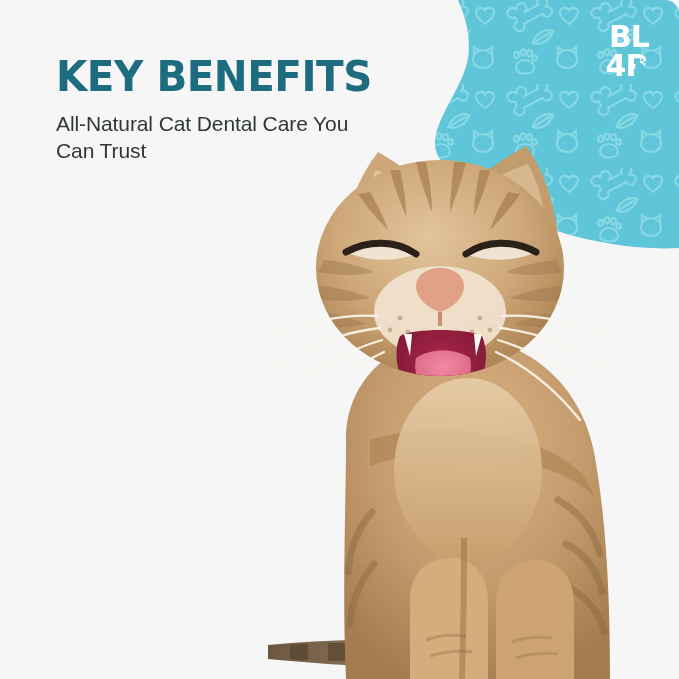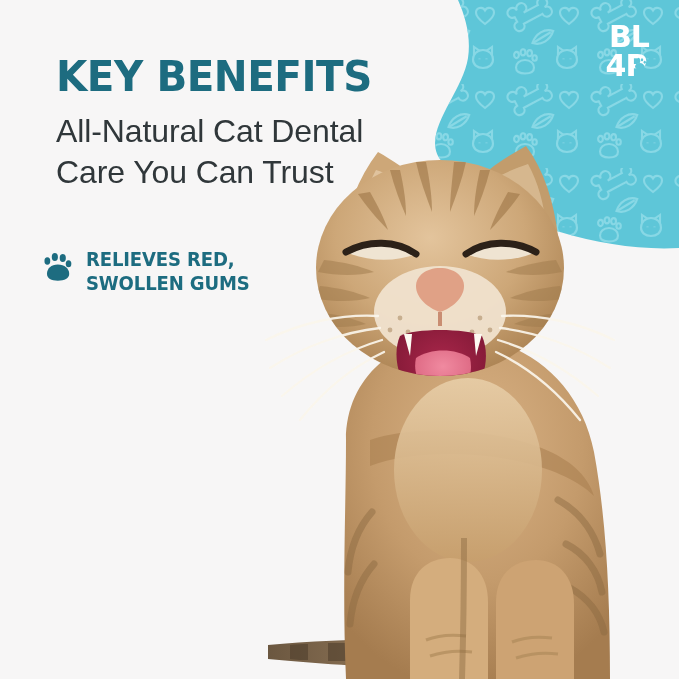--- a/index.html
+++ b/index.html
@@ -12,20 +12,21 @@
     background: #f7f6f6;
     font-family: "Liberation Sans", sans-serif;
     overflow: hidden;
   }
   #poster {
     position: relative;
     width: 679px;
     height: 679px;
     background: #f7f6f6;
     overflow: hidden;
+    border-radius: 14px;
   }
 
   
   #blob-layer {
     position: absolute;
     top: 0;
     right: 0;
     width: 679px;
     height: 340px;
     pointer-events: none;
@@ -58,21 +59,21 @@
     line-height: 1.04;
     color: #1d6c80;
     margin: 0;
     transform: scaleX(0.94);
     transform-origin: left center;
     white-space: nowrap;
   }
   #subtitle {
     margin: 12px 0 0 0;
     font-family: "Liberation Sans", sans-serif;
-    font-size: 32px;
+    font-size: 21px;
     font-weight: 400;
     line-height: 1.28;
     color: #30373a;
     letter-spacing: -0.1px;
   }
 
   
   #benefits {
     position: absolute;
     left: 44px;
@@ -348,31 +349,17 @@
   </svg>
 
   <div id="headings">
     <h1 id="title">KEY BENEFITS</h1>
     <p id="subtitle">All-Natural Cat Dental
 Care You Can Trust</p>
   </div>
 
   <ul id="benefits">
 
-    <li class="benefit">
-      <svg class="paw-icon" viewBox="0 0 30 30" xmlns="http://www.w3.org/2000/svg">
-        <g fill="#1d6c80">
-          <ellipse cx="3.6" cy="8.6" rx="3.1" ry="4"></ellipse>
-          <ellipse cx="11.6" cy="4.4" rx="3.3" ry="4.3"></ellipse>
-          <ellipse cx="20.1" cy="5.4" rx="3.3" ry="4.3"></ellipse>
-          <ellipse cx="26.3" cy="11.6" rx="3" ry="3.8"></ellipse>
-          <path d="M14.8,12.4 C22,12.4 27,17 27,22.2 C27,27.2 22,29.6 14.8,29.6
-                   C7.6,29.6 3.2,27.2 3.2,22.2 C3.2,17 7.6,12.4 14.8,12.4 Z"></path>
-        </g>
-      </svg>
-      <span class="benefit-text">RELIEVES RED,
-SWOLLEN GUMS</span>
-    </li>
 
 
   </ul>
 
 </div>
 
 </body></html>

